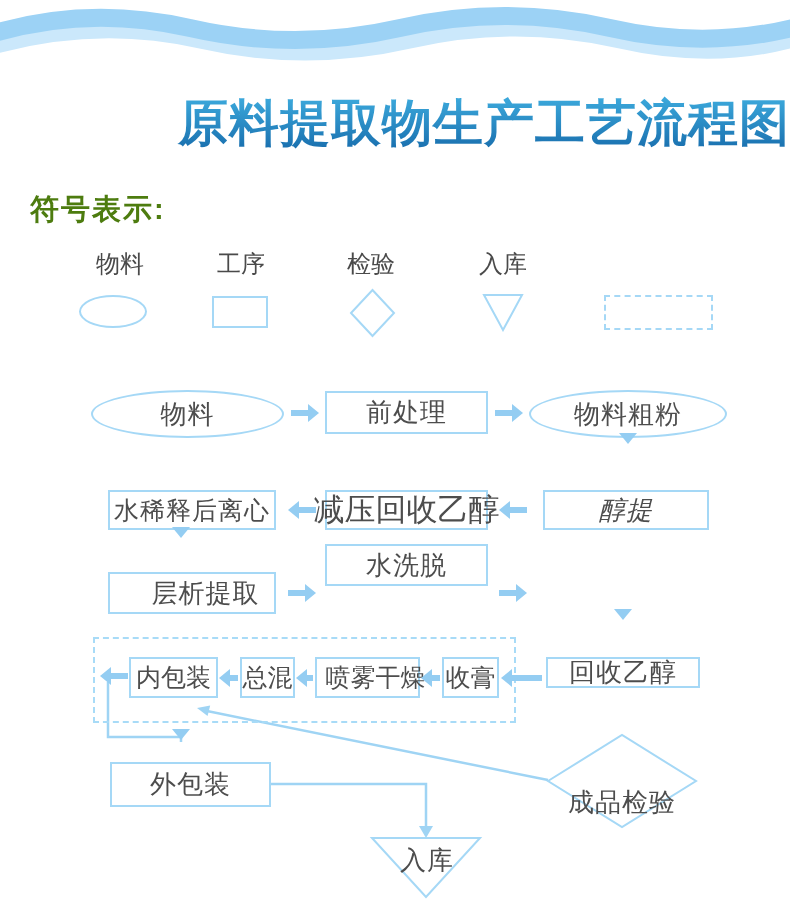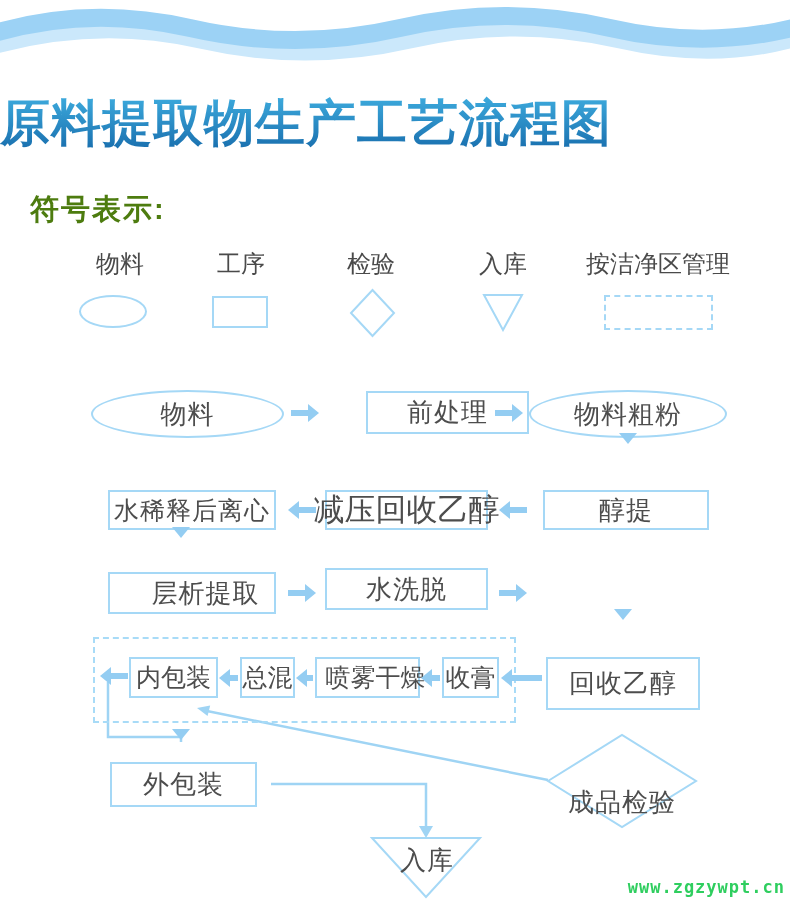--- a/index.html
+++ b/index.html
@@ -3,55 +3,55 @@
 <meta charset="utf-8">
 <style>
   html,body{margin:0;padding:0;background:#ffffff;}
   body{width:790px;height:910px;font-family:"Liberation Sans","DejaVu Sans",sans-serif;overflow:hidden;}
   .page{position:relative;width:790px;height:910px;background:#fff;}
 
   
   .wave-wrap{position:absolute;left:0;top:0;width:790px;height:75px;}
 
   
-  .title{position:absolute;left:0;top:90px;width:790px;text-align:left;
+  .title{position:absolute;left:0;top:90px;width:790px;text-align:right;
          font-size:50px;font-weight:bold;letter-spacing:1px;color:#1b7ec0;
          background:linear-gradient(180deg,#41b1e2 0%,#1467a8 100%);
          -webkit-background-clip:text;background-clip:text;-webkit-text-fill-color:transparent;}
   .subtitle{position:absolute;left:30px;top:190px;font-size:29px;font-weight:bold;color:#4d7c0f;letter-spacing:2px;}
 
   
   .lg-label{position:absolute;top:248px;transform:translateX(-50%);font-size:24px;color:#4a4a4a;white-space:nowrap;}
   .lg-shape{position:absolute;box-sizing:border-box;}
   .lg-ellipse{left:79px;top:295px;width:68px;height:33px;border:2px solid #a5d8f6;border-radius:50%;}
   .lg-rect{left:212px;top:296px;width:56px;height:32px;border:2px solid #a5d8f6;}
   .lg-diamond{left:349px;top:288px;}
   .lg-triangle{left:482px;top:293px;}
   .lg-dashed{left:604px;top:295px;width:109px;height:35px;border:2px dashed #a5d8f6;}
 
   
   .node{position:absolute;box-sizing:border-box;border:2px solid #a5d8f6;background:#fff;
         display:flex;align-items:center;justify-content:center;
         font-size:26px;color:#4d4d4d;letter-spacing:1px;white-space:nowrap;}
   .ellipse{border-radius:50%;}
   .n-material{left:91px;top:390px;width:193px;height:48px;}
-  .n-pretreat{left:325px;top:391px;width:163px;height:43px;margin-left:41px;}
+  .n-pretreat{left:325px;top:391px;width:163px;height:43px;}
   .n-coarse{left:529px;top:390px;width:198px;height:48px;}
   .n-dilute{left:108px;top:490px;width:168px;height:40px;font-size:25px;}
   .n-vacuum{left:325px;top:490px;width:163px;height:40px;font-size:31px;letter-spacing:0;}
-  .n-alcohol{left:543px;top:490px;width:166px;height:40px;}
+  .n-alcohol{left:543px;top:490px;width:166px;height:40px;font-style:italic;}
   .n-chroma{left:108px;top:572px;width:168px;height:42px;padding-left:27px;}
-  .n-waterel{left:325px;top:568px;width:163px;height:42px;}
+  .n-waterel{left:325px;top:544px;width:163px;height:42px;}
   .n-ethanolel{left:543px;top:572px;width:166px;height:42px;}
   .n-innerpack{left:129px;top:657px;width:89px;height:41px;font-size:25px;letter-spacing:0;}
   .n-blend{left:240px;top:657px;width:55px;height:41px;font-size:25px;letter-spacing:0;}
   .n-spray{left:315px;top:657px;width:105px;height:41px;font-size:25px;letter-spacing:0;padding-left:16px;}
   .n-paste{left:442px;top:657px;width:57px;height:41px;font-size:25px;letter-spacing:0;}
-  .n-recover{left:546px;top:657px;width:154px;height:53px;}
-  .n-outerpack{left:110px;top:762px;width:147px;height:45px;}
+  .n-recover{left:546px;top:657px;width:154px;height:31px;}
+  .n-outerpack{left:110px;top:762px;width:161px;height:45px;}
   .clean-zone{position:absolute;left:93px;top:637px;width:423px;height:86px;
               border:2px dashed #a8dbf7;box-sizing:border-box;background:transparent;}
 
   .poly-label{position:absolute;transform:translateX(-50%);font-size:26px;color:#4d4d4d;letter-spacing:1px;white-space:nowrap;}
   .lbl-storage{left:427px;top:843px;}
   .lbl-inspect{left:622px;top:765px;margin-top:20px;}
 
   
   .ar{position:absolute;height:18px;}
   .ar .sh{position:absolute;background:#94cdf2;}
@@ -99,21 +99,20 @@
     </svg>
   </div>
 
   <div class="title">原料提取物生产工艺流程图</div>
   <div class="subtitle">符号表示:</div>
 
   <div class="lg-label" style="left:120px">物料</div>
   <div class="lg-label" style="left:241px">工序</div>
   <div class="lg-label" style="left:371px">检验</div>
   <div class="lg-label" style="left:503px">入库</div>
-  <div class="lg-label" style="left:658px">按洁净区管理</div>
 
   <div class="lg-shape lg-ellipse"></div>
   <div class="lg-shape lg-rect"></div>
   <div class="lg-shape lg-diamond">
     <svg width="47" height="50" viewBox="0 0 47 50">
         <polygon points="23.5,2 45,25 23.5,48 2,25" fill="none" stroke="#a5d8f6" stroke-width="2"></polygon>
       </svg>
   </div>
   <div class="lg-shape lg-triangle">
     <svg width="42" height="39" viewBox="0 0 42 39">
@@ -215,15 +214,14 @@
     </div>
   <div class="ar l a14">
       <div class="sh"></div>
       <div class="hd"></div>
     </div>
   <div class="ar d a15">
       <div class="sh"></div>
       <div class="hd"></div>
     </div>
 
-  <div class="watermark">www.zgzywpt.cn</div>
 
 </div>
 
 </body></html>

